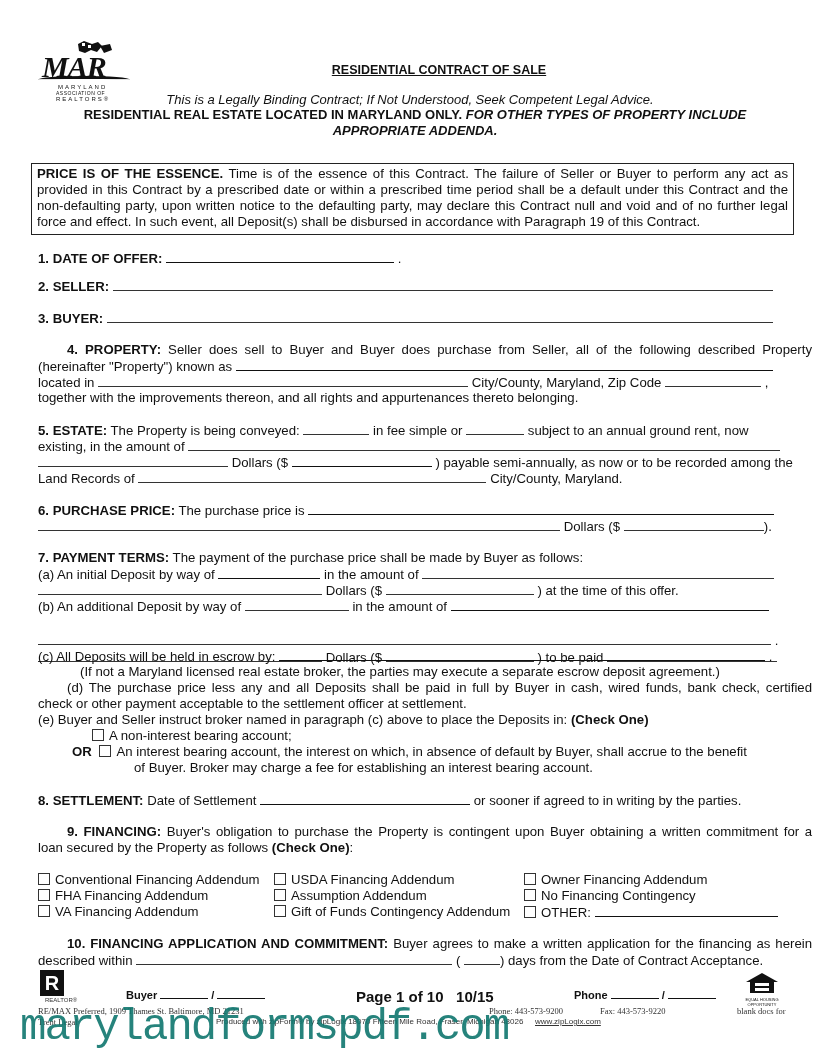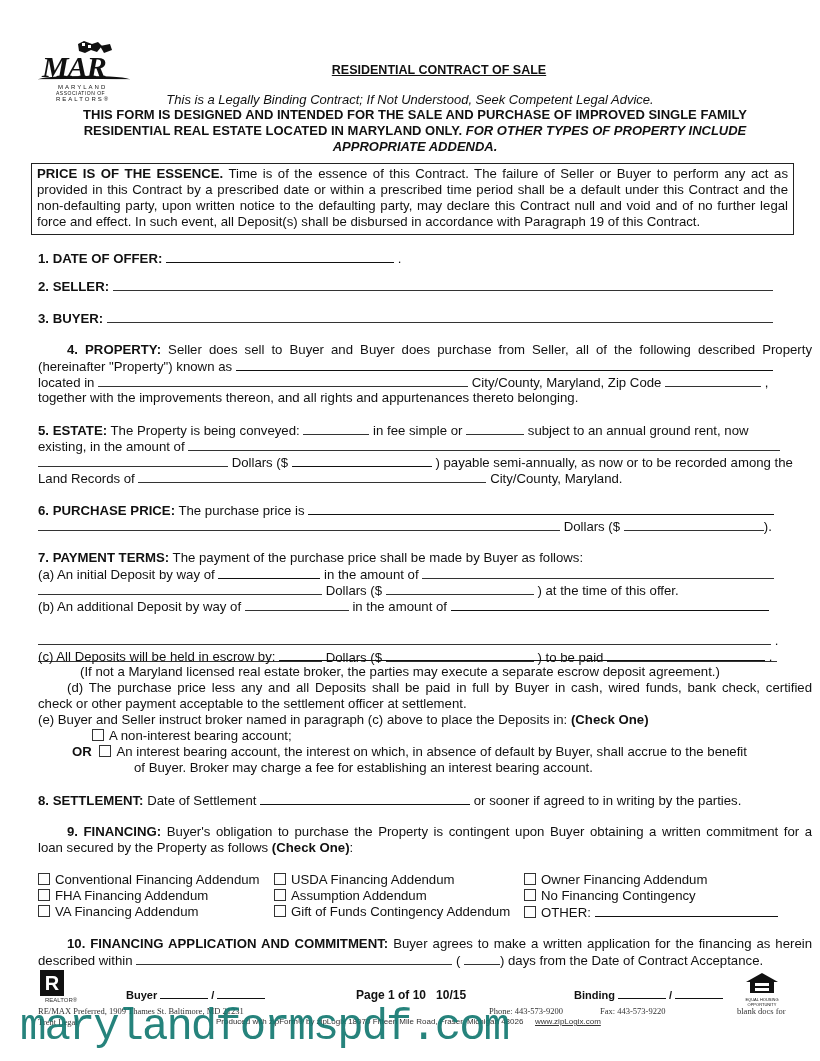--- a/index.html
+++ b/index.html
@@ -45,21 +45,20 @@
   <div class="abs" style="left:20px;top:44px;font-size:6px;letter-spacing:2px;line-height:6px;">MARYLAND</div>
   <div class="abs" style="left:18px;top:50px;font-size:5px;letter-spacing:0.5px;line-height:6px;">ASSOCIATION OF</div>
   <div class="abs" style="left:18px;top:56px;font-size:6px;letter-spacing:2px;line-height:6px;">REALTORS®</div>
 </div>
 
 <div class="abs title">
   <span>RESIDENTIAL CONTRACT OF SALE</span>
 </div>
 <div class="abs subtitle">This is a Legally Binding Contract; If Not Understood, Seek Competent Legal Advice.</div>
 <div class="abs design">
-  <div>THIS FORM IS DESIGNED AND INTENDED FOR THE SALE AND PURCHASE OF IMPROVED SINGLE FAMILY</div>
   <div>
     <span>RESIDENTIAL REAL ESTATE LOCATED IN MARYLAND ONLY.</span>
     <span class="i">FOR OTHER TYPES OF PROPERTY INCLUDE</span>
   </div>
   <div class="i">APPROPRIATE ADDENDA.</div>
 </div>
 
 <div class="abs essence">
   <span class="b">PRICE IS OF THE ESSENCE.</span>
   <span>Time is of the essence of this Contract. The failure of Seller or Buyer to perform any act as provided in this Contract by a prescribed date or within a prescribed time period shall be a default under this Contract and the non-defaulting party, upon written notice to the defaulting party, may declare this Contract null and void and of no further legal force and effect. In such event, all Deposit(s) shall be disbursed in accordance with Paragraph 19 of this Contract.</span>
@@ -234,26 +233,26 @@
   <div style="color:#fff;font-weight:bold;font-size:20px;text-align:center;line-height:26px;">R</div>
 </div>
 <div class="abs footer-small" style="left:38px;top:997px;font-family:'Liberation Sans',sans-serif;font-size:6px;">REALTOR®</div>
 
 <div class="abs b" style="left:126px;top:988px;font-size:11px;">
   <span>Buyer</span>
   <span class="line" style="width:48px;height:10px;border-bottom:1px solid #111;"></span>
   <span>/</span>
   <span class="line" style="width:48px;height:10px;border-bottom:1px solid #111;"></span>
 </div>
-<div class="abs b" style="left:356px;top:988px;font-size:12px;">
+<div class="abs b" style="left:356px;top:988px;font-size:15px;">
   <span>Page 1 of 10</span>&nbsp;&nbsp;
   <span>10/15</span>
 </div>
 <div class="abs b" style="left:574px;top:988px;font-size:11px;">
-  <span>Binding</span>
+  <span>Phone</span>
   <span class="line" style="width:48px;height:10px;border-bottom:1px solid #111;"></span>
   <span>/</span>
   <span class="line" style="width:48px;height:10px;border-bottom:1px solid #111;"></span>
 </div>
 <div class="abs" style="left:744px;top:972px;width:36px;height:28px;">
   <svg width="36" height="22" viewBox="0 0 36 22">
     <path d="M18 1 L34 10 L30 10 L30 21 L6 21 L6 10 L2 10 Z" fill="#111"></path>
     <rect x="11" y="11" width="14" height="3" fill="#fff"></rect>
     <rect x="11" y="16" width="14" height="3" fill="#fff"></rect>
   </svg>

